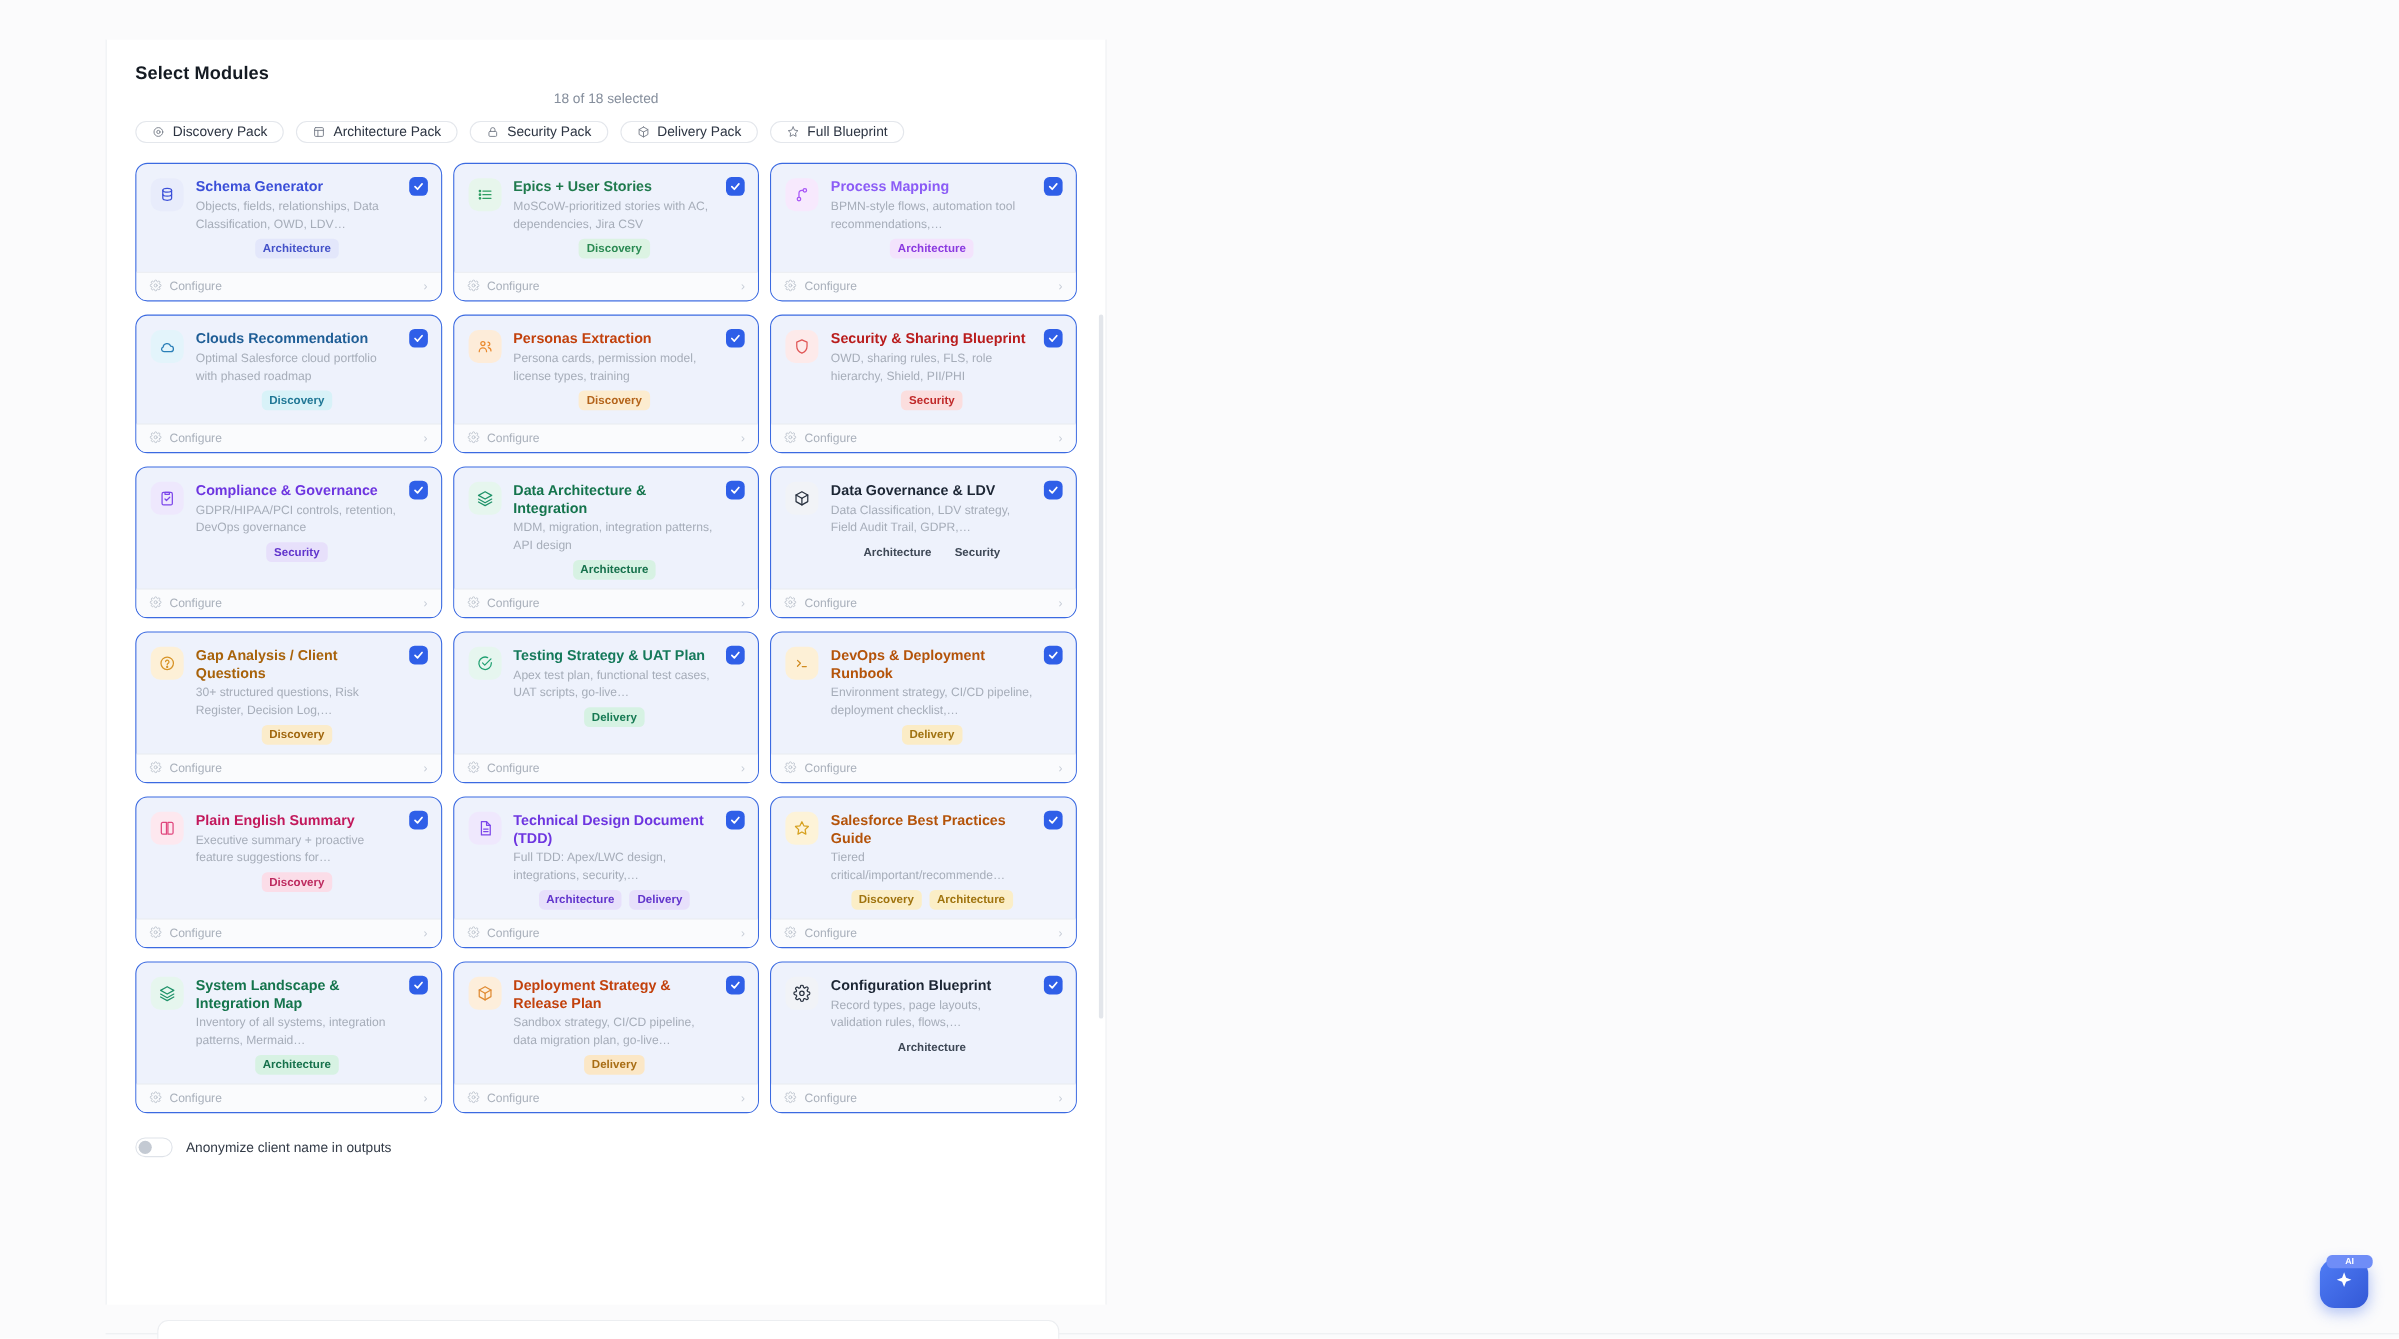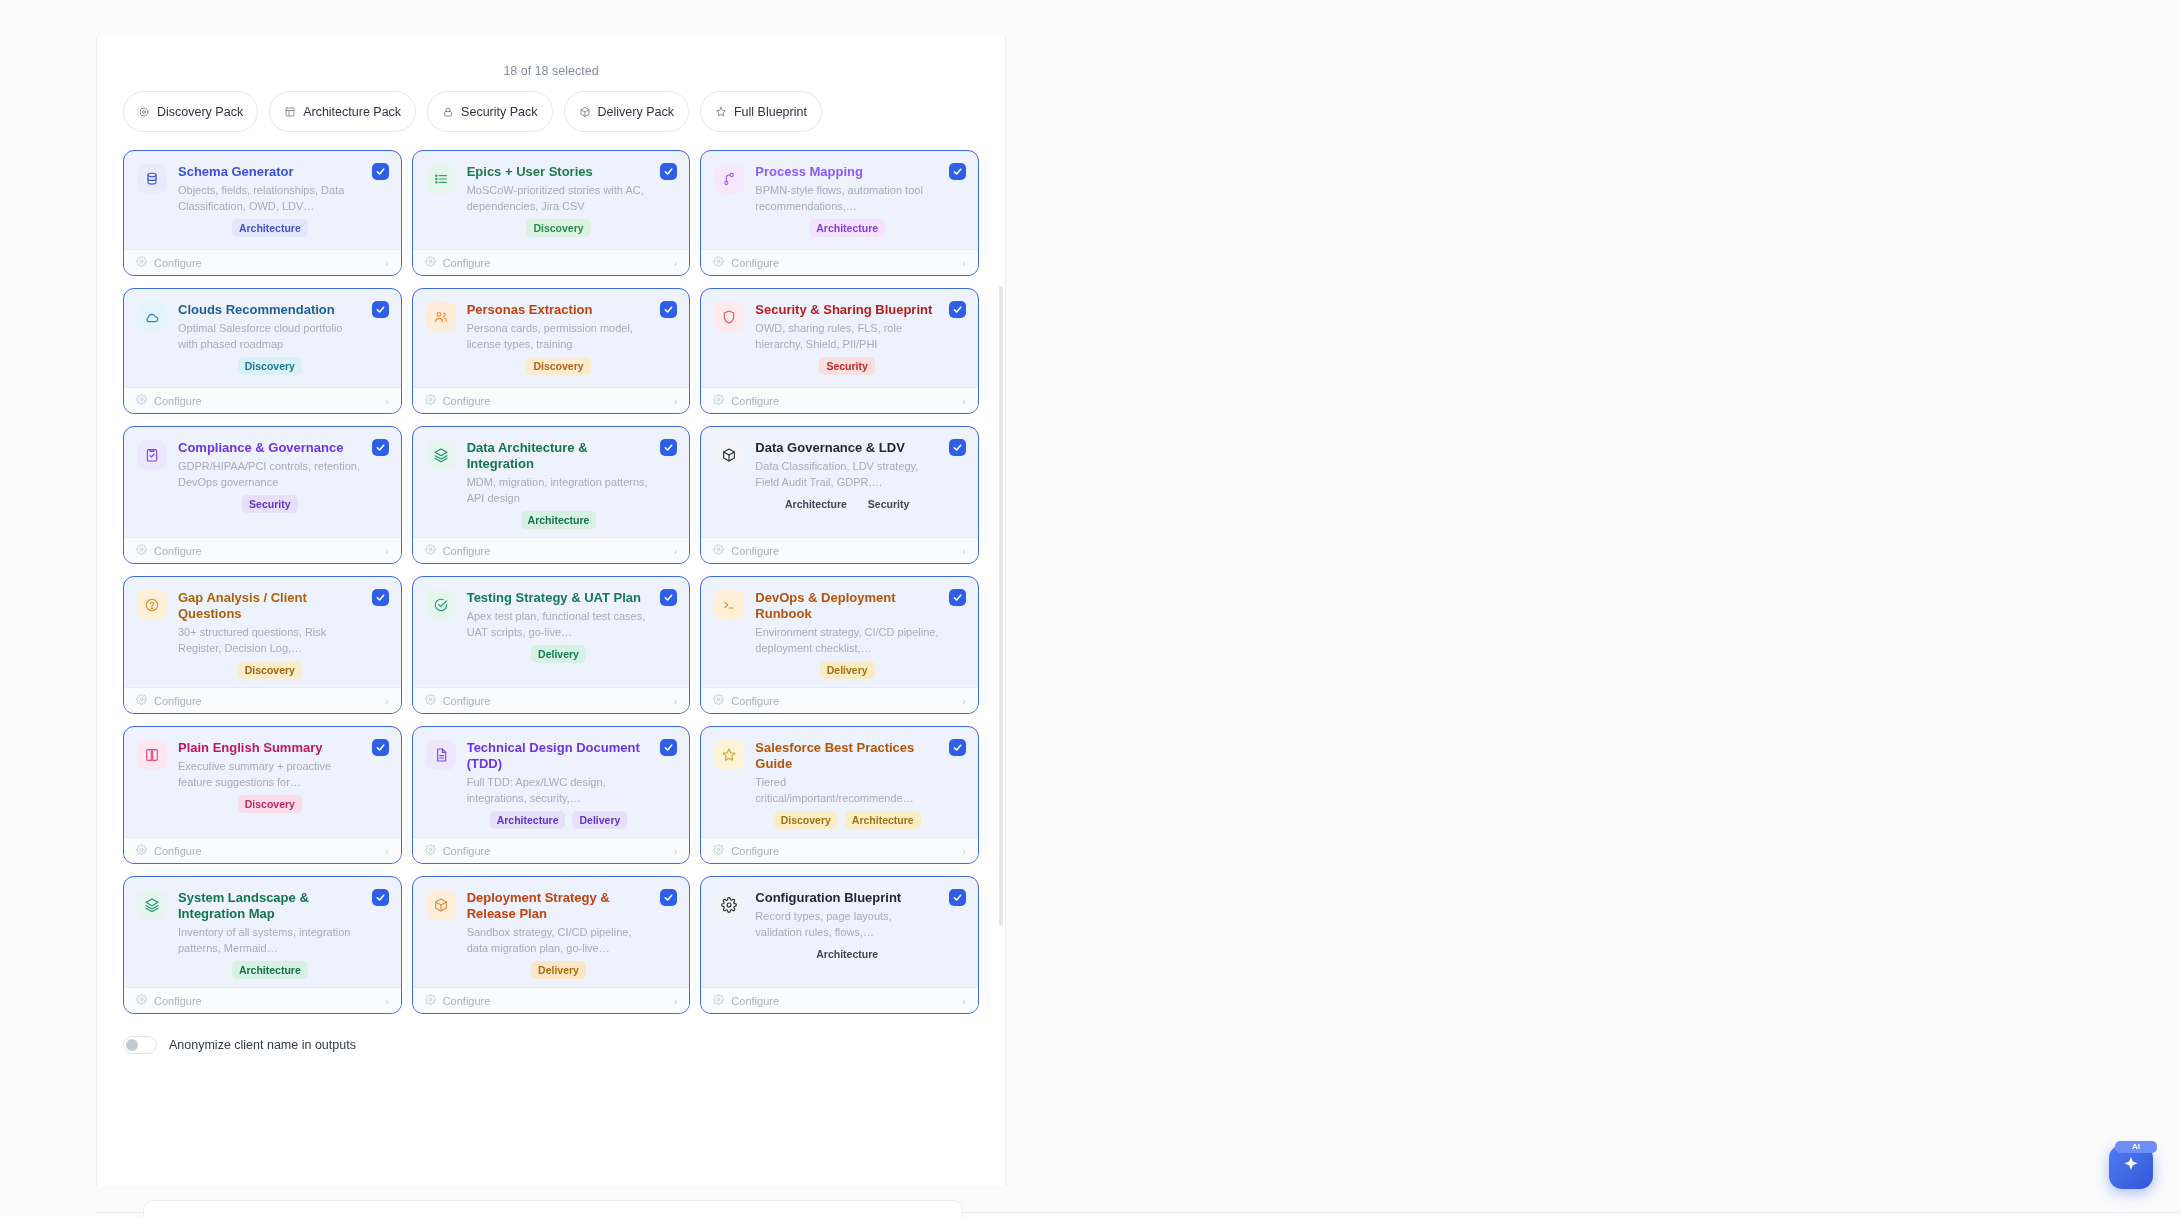--- a/index.html
+++ b/index.html
@@ -51,21 +51,21 @@
   .qs-count { font-size: 11.5px; color: #9aa2af; margin-left: 6px; }
   .qs-count b { color: #2a3240; font-weight: 700; }
   .clear-all {
     margin-left: auto; font-size: 12px; color: #939bab; cursor: pointer;
   }
 
   .chips { margin-top: 13px; display: flex; gap: 11px; flex-wrap: wrap; }
   .chip {
     display: flex; align-items: center; gap: 7px;
     border: 1px solid #e4e7ec; border-radius: 999px;
-    height: 41px; padding: 0 14px;
+    height: 20px; padding: 0 14px;
     font-size: 12.5px; color: #2c3442; background: #fff; cursor: pointer;
   }
   .chip svg { display:block; opacity:.75; }
 
   
   .grid {
     margin-top: 18px;
     display: grid; grid-template-columns: repeat(3, 1fr);
     gap: 12px 10px;
   }
@@ -151,20 +151,21 @@
     border-radius: 5px; padding: 1px 17px; line-height: 1.2;
   }
 </style>
 </head>
 <body>
 
 <div id="app">
 
 
   <div class="panel">
+    <div class="panel-title">Select Modules</div>
     <div class="panel-sub">18 of 18 selected</div>
 
 
     <div class="chips" id="chips">
         <div class="chip">
           <span>
             <svg width="12" height="12" viewBox="0 0 24 24" fill="none" stroke="#4a5361" stroke-width="1.7" stroke-linecap="round" stroke-linejoin="round">
               <circle cx="12" cy="12" r="8"></circle>
               <circle cx="12" cy="12" r="3"></circle>
             </svg>

